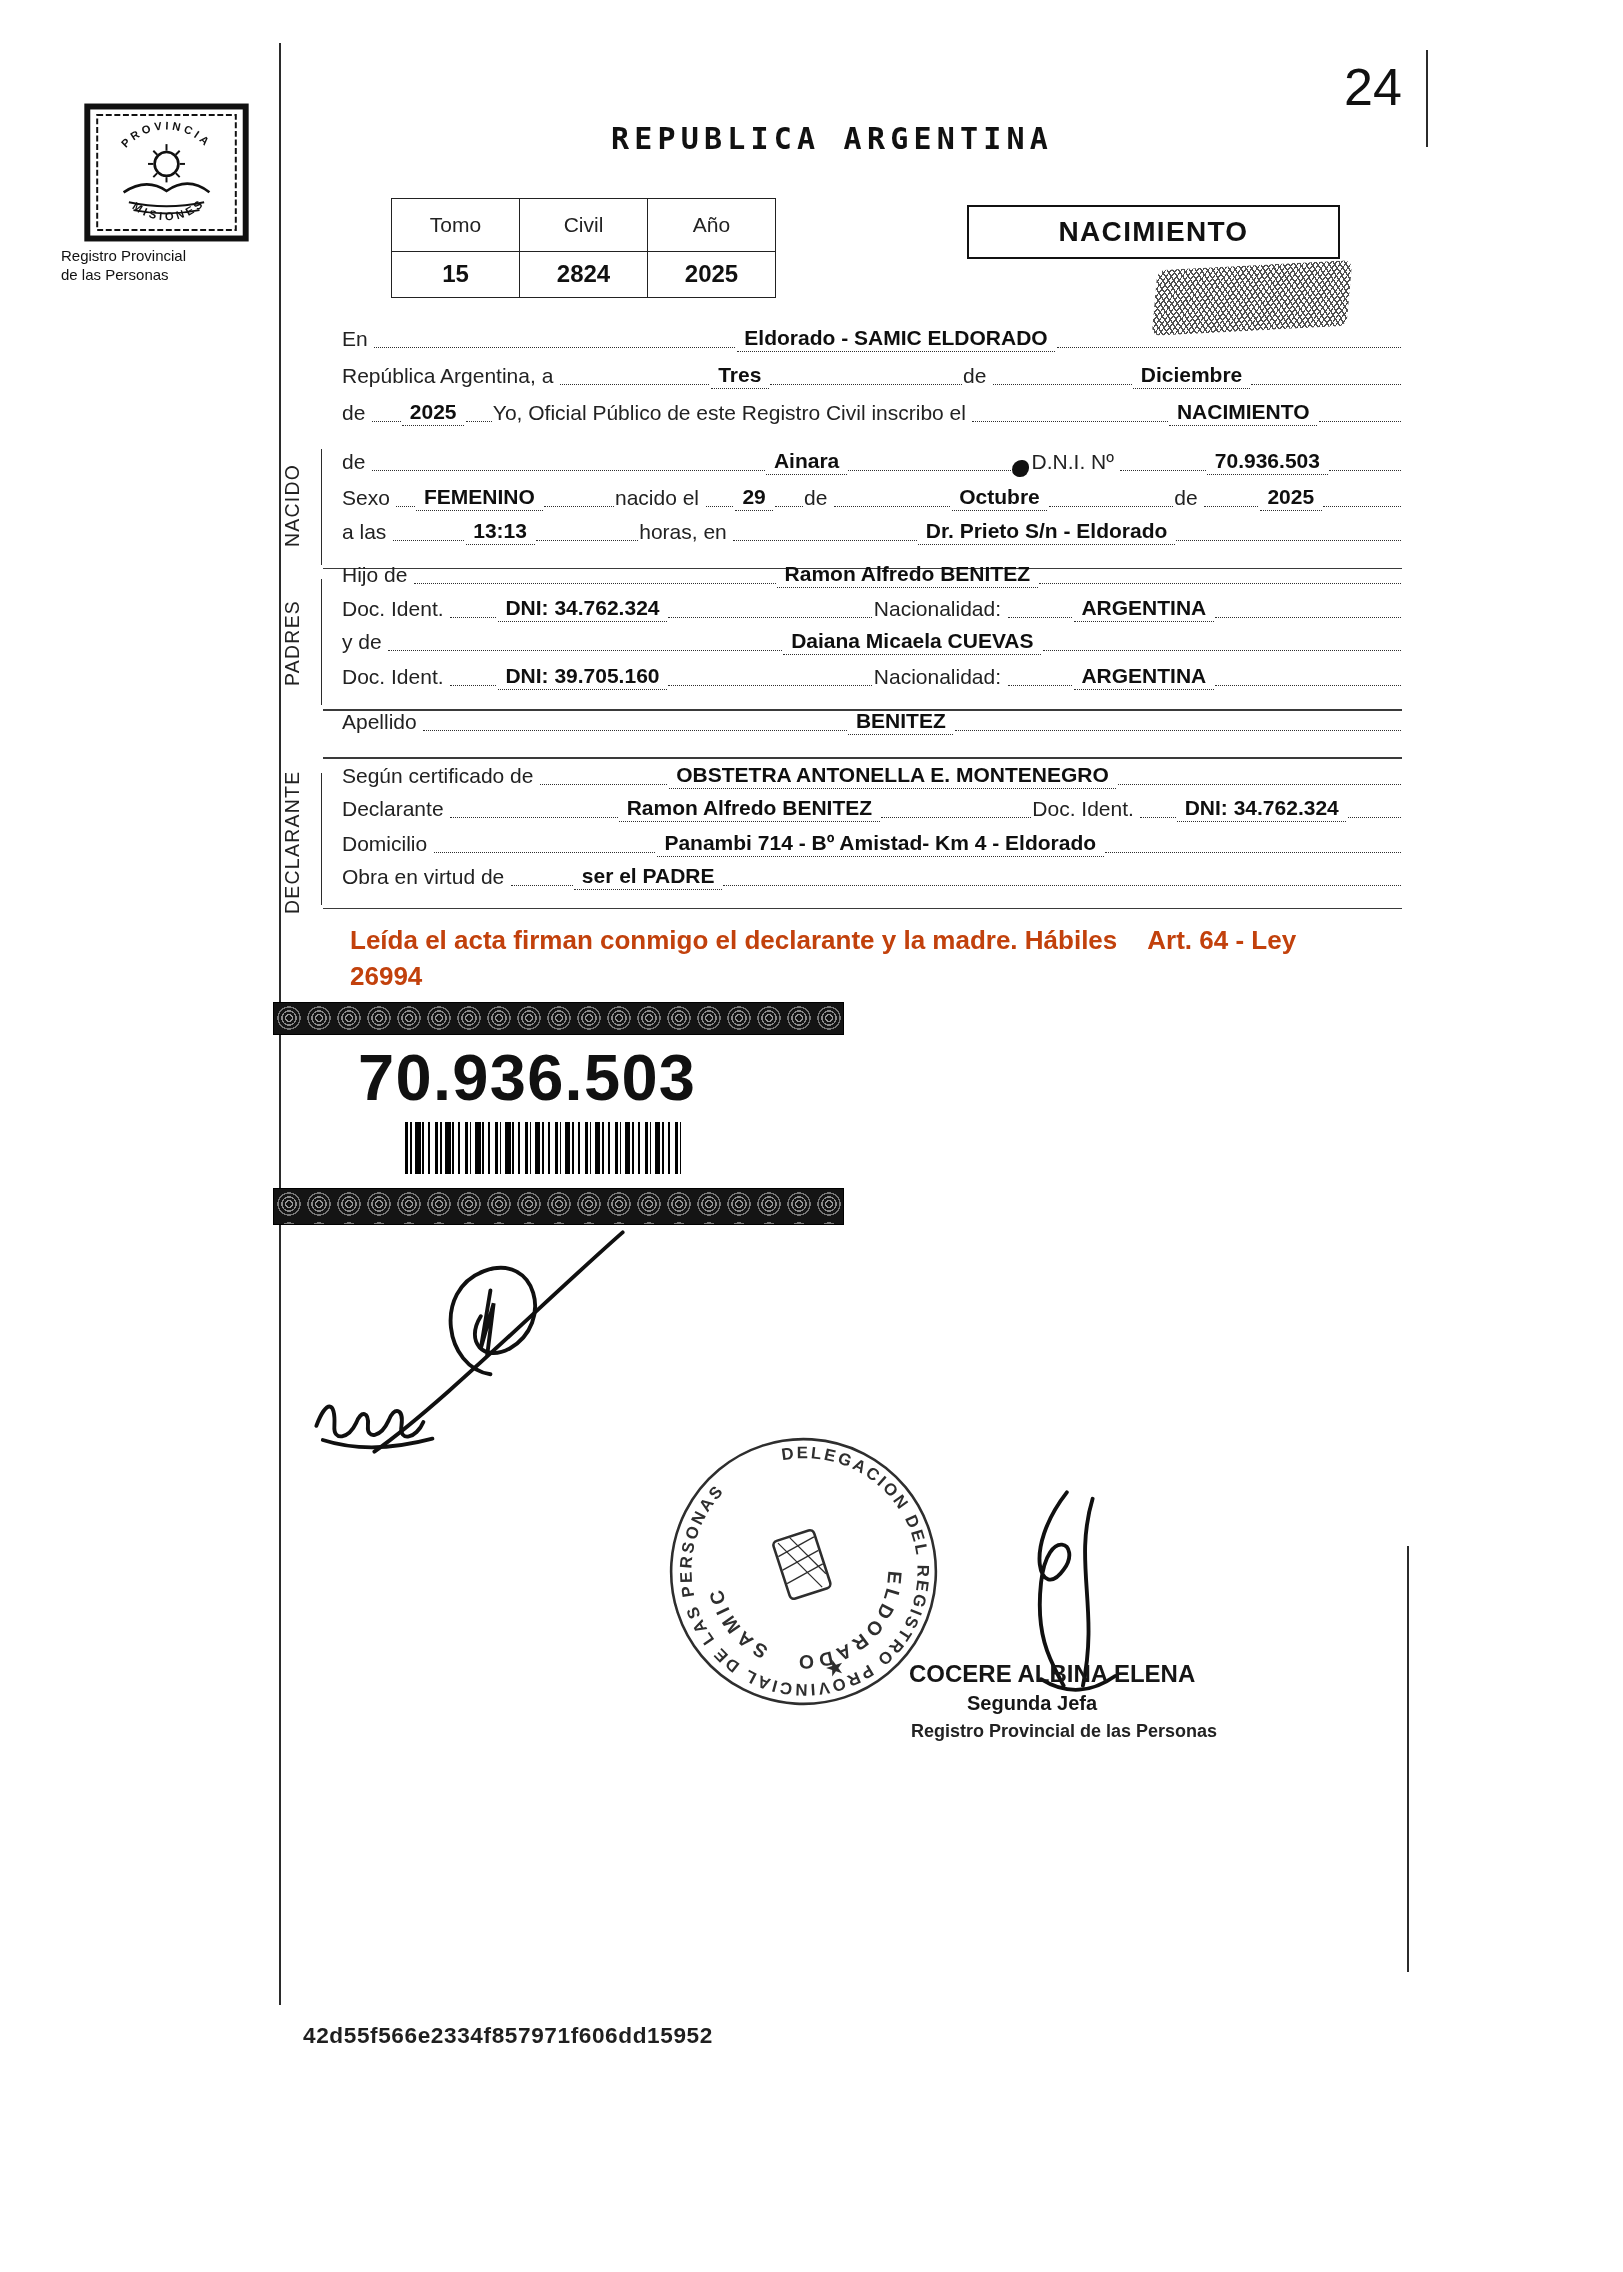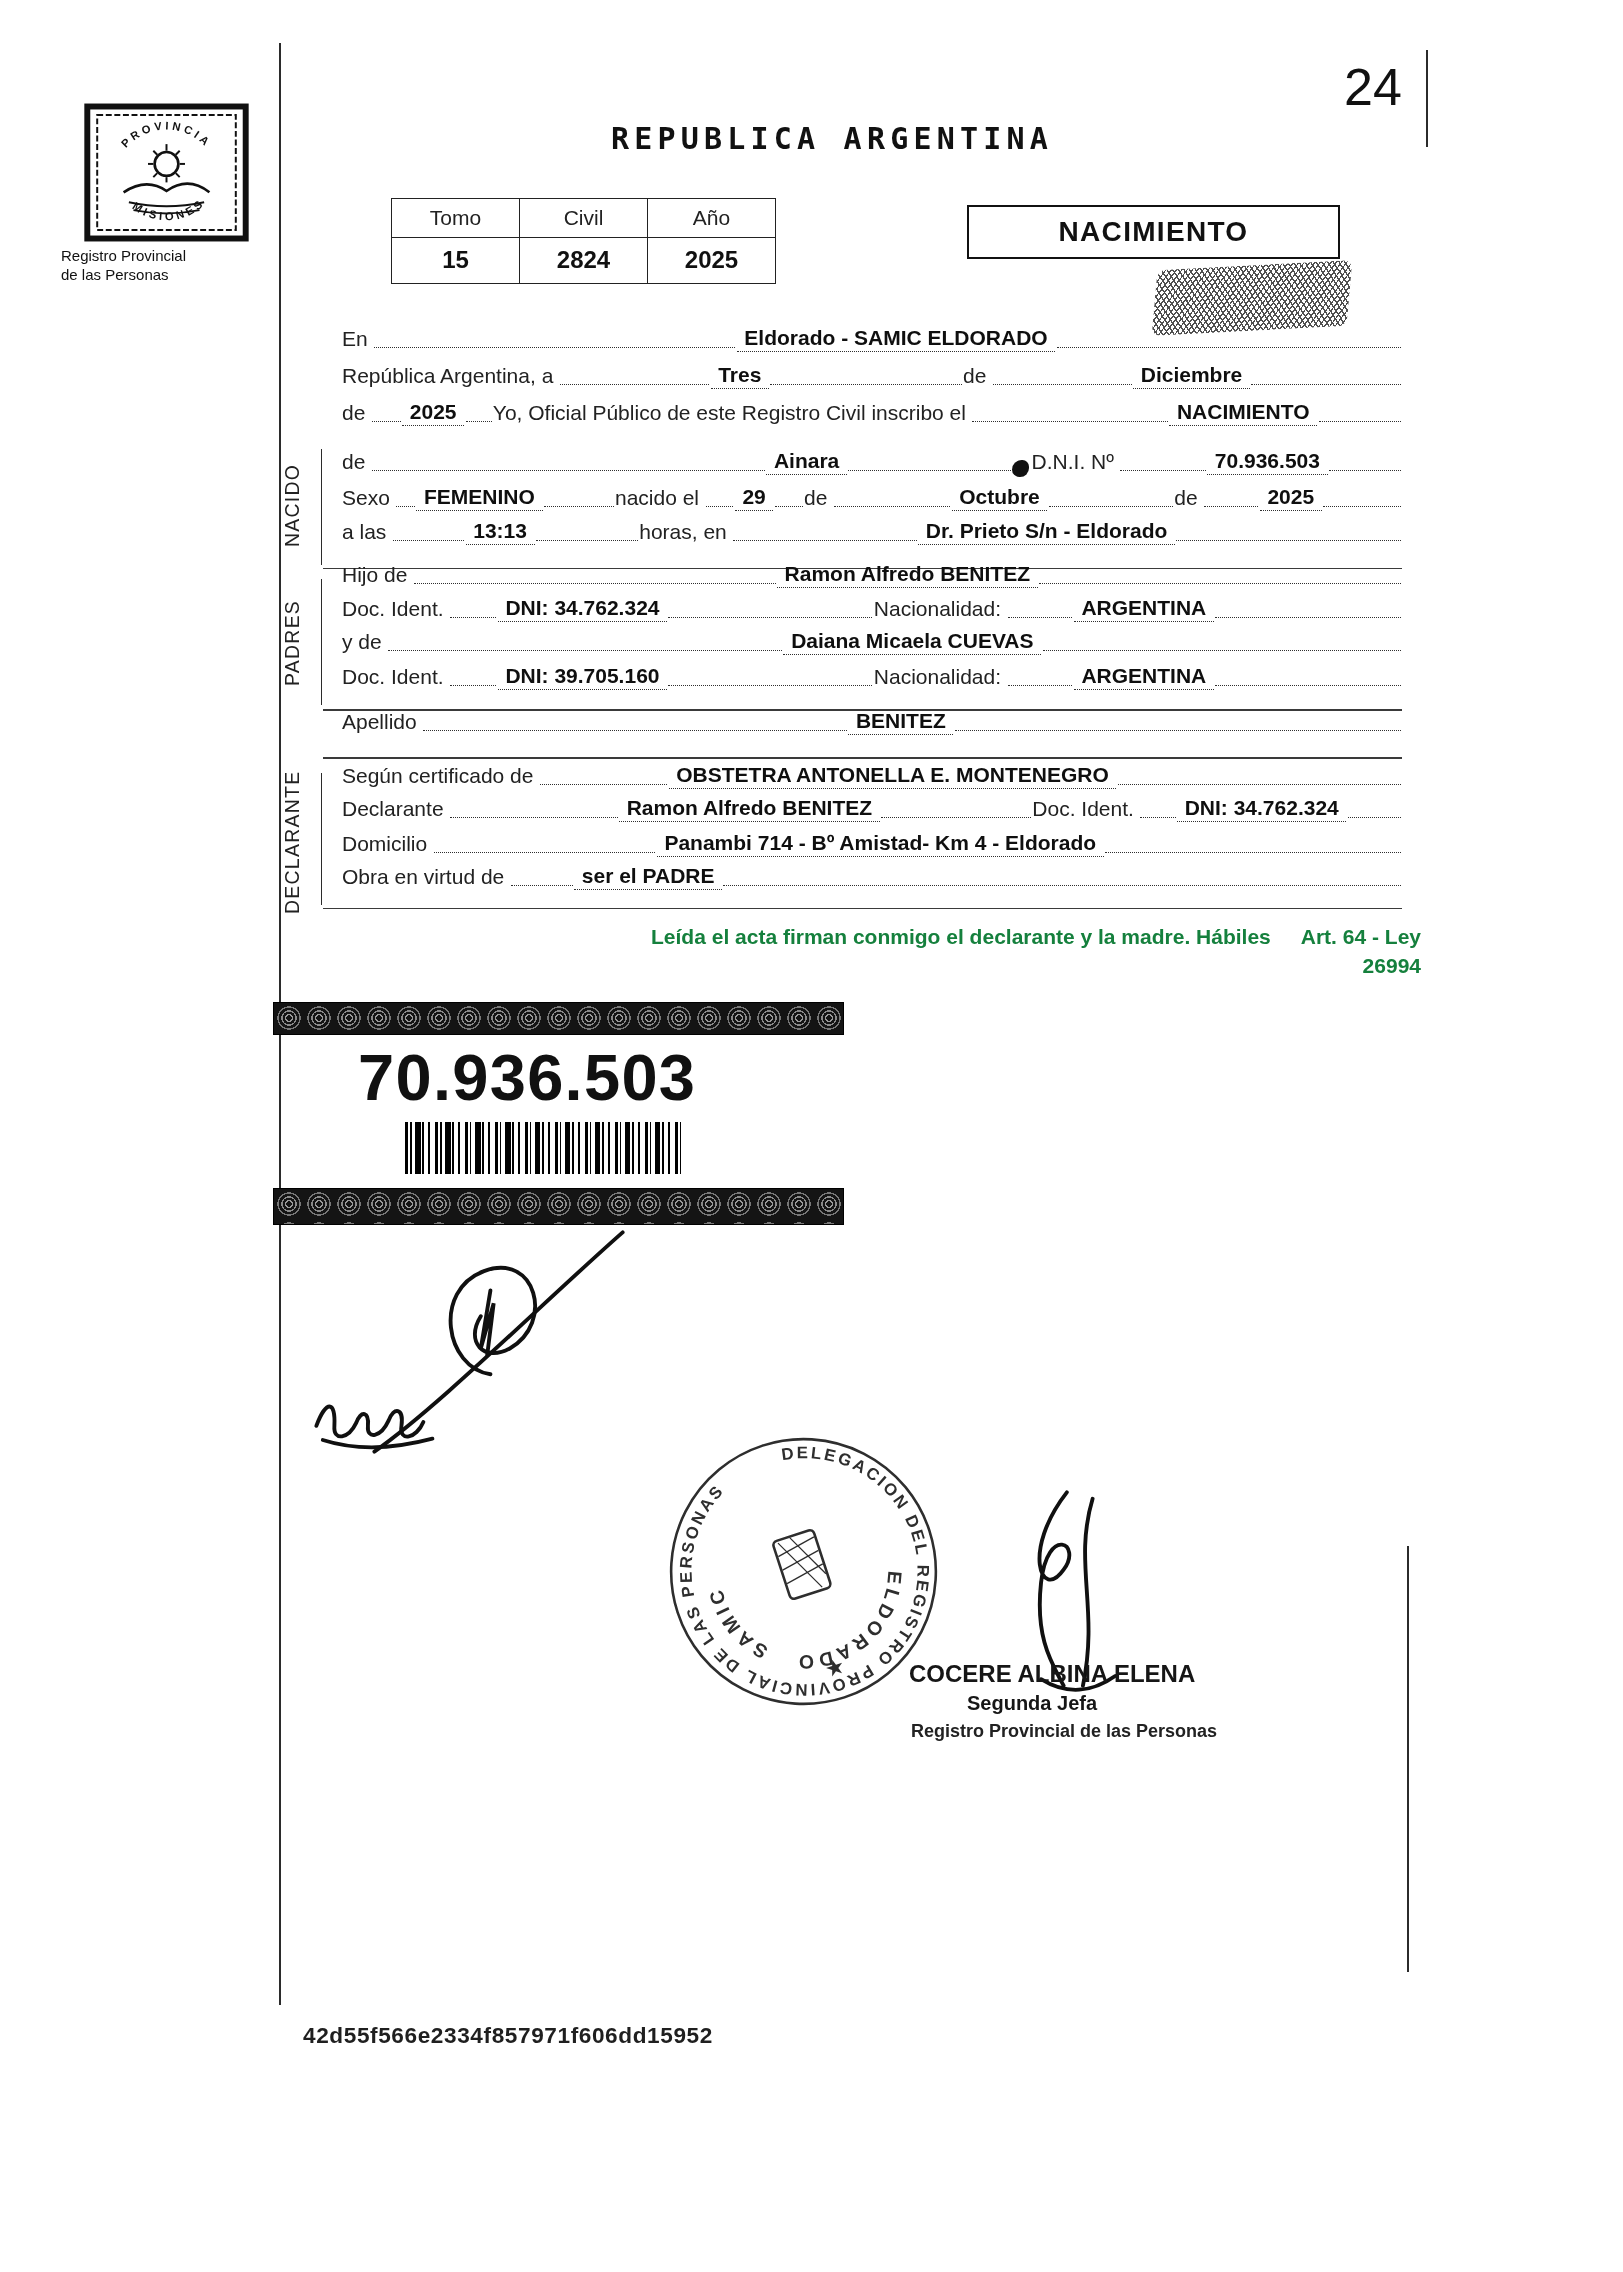--- a/index.html
+++ b/index.html
@@ -13,21 +13,21 @@
   
   .doc-title{position:absolute;left:548px;top:121px;width:568px;text-align:center;
              font-family:"DejaVu Sans Mono",monospace;font-weight:bold;font-size:30px;
              letter-spacing:5.2px;color:#111;}
   .page-number{position:absolute;left:1344px;top:57px;font-size:52px;color:#111;}
   .seal-caption{position:absolute;left:61px;top:247px;width:213px;text-align:left;
                 font-size:15px;line-height:1.25;color:#111;}
 
   
   .reg-table{position:absolute;left:391px;top:198px;border-collapse:collapse;}
-  .reg-table td{border:1.9px solid #222;text-align:center;font-size:21px;padding:7px 0;width:127px;color:#222;}
+  .reg-table td{border:1.9px solid #222;text-align:center;font-size:21px;padding:14px 0;width:127px;color:#222;}
   .reg-table tr.vals td{font-size:24px;font-weight:bold;padding:8.4px 0;color:#111;}
 
   .record-box{position:absolute;left:967px;top:205px;width:369px;height:50px;border:2.6px solid #111;
               display:flex;align-items:center;justify-content:center;font-size:28px;font-weight:bold;
               letter-spacing:1.3px;color:#111;}
   .guilloche{position:absolute;left:1155px;top:265px;width:194px;height:66px;border-radius:9px;
              transform:skewX(-8deg) rotate(-3deg);opacity:.9;
              background-image:repeating-linear-gradient(55deg,#3c3c3c 0 1.3px,transparent 1.3px 4.5px),
                               repeating-linear-gradient(-55deg,#3c3c3c 0 1.3px,transparent 1.3px 4.5px);}
 
@@ -36,22 +36,22 @@
        font-size:21px;line-height:1.15;white-space:nowrap;color:#222;}
   .row .lbl{padding:0 5.2px 1.3px 0;}
   .row .dots{flex:1;border-bottom:1.9px dotted #2f2f2f;height:1.3px;margin:0 1.3px 4.5px 1.3px;}
   .row .val{font-weight:bold;color:#0f0f0f;border-bottom:1.9px dotted #2f2f2f;padding:0 7.7px 1.3px;}
   .blot{display:inline-block;width:17px;height:17px;background:#111;border-radius:60% 40% 55% 45%;
         margin:0 2.6px -1.3px 0;}
 
   .vlabel{position:absolute;writing-mode:vertical-rl;transform:rotate(180deg);font-size:19.4px;
           letter-spacing:1.3px;color:#222;text-align:center;}
 
-  .closing{position:absolute;left:350px;top:922px;width:1071px;font-size:21px;font-weight:bold;
-           color:#15803d;line-height:1.4;text-align:right;}
+  .closing{position:absolute;left:350px;top:922px;width:1071px;font-size:26px;font-weight:bold;
+           color:#c2410c;line-height:1.4;}
   .closing .law{margin-left:30px;}
 
   
   .band{position:absolute;left:273px;width:569px;background-color:#141414;border:0.6px solid #000;
         background-image:radial-gradient(circle at 50% 50%, #141414 0 2.6px, #9a9a9a 2.6px 3.9px,
           #141414 3.9px 6.5px, #8a8a8a 6.5px 7.7px, #141414 7.7px 10.3px, #777 10.3px 11.6px, #141414 11.6px 15px);
         background-size:30px 30px;}
   .big-number{position:absolute;left:358px;top:1040px;font-size:65px;font-weight:bold;color:#111;
               letter-spacing:1.3px;}
   .barcode{position:absolute;left:405px;top:1122px;width:276px;height:52px;

